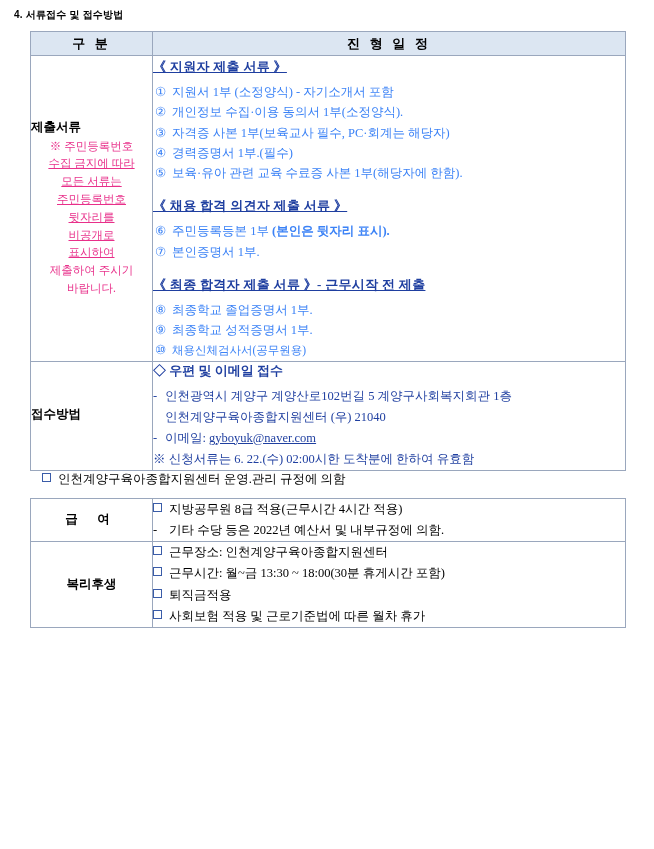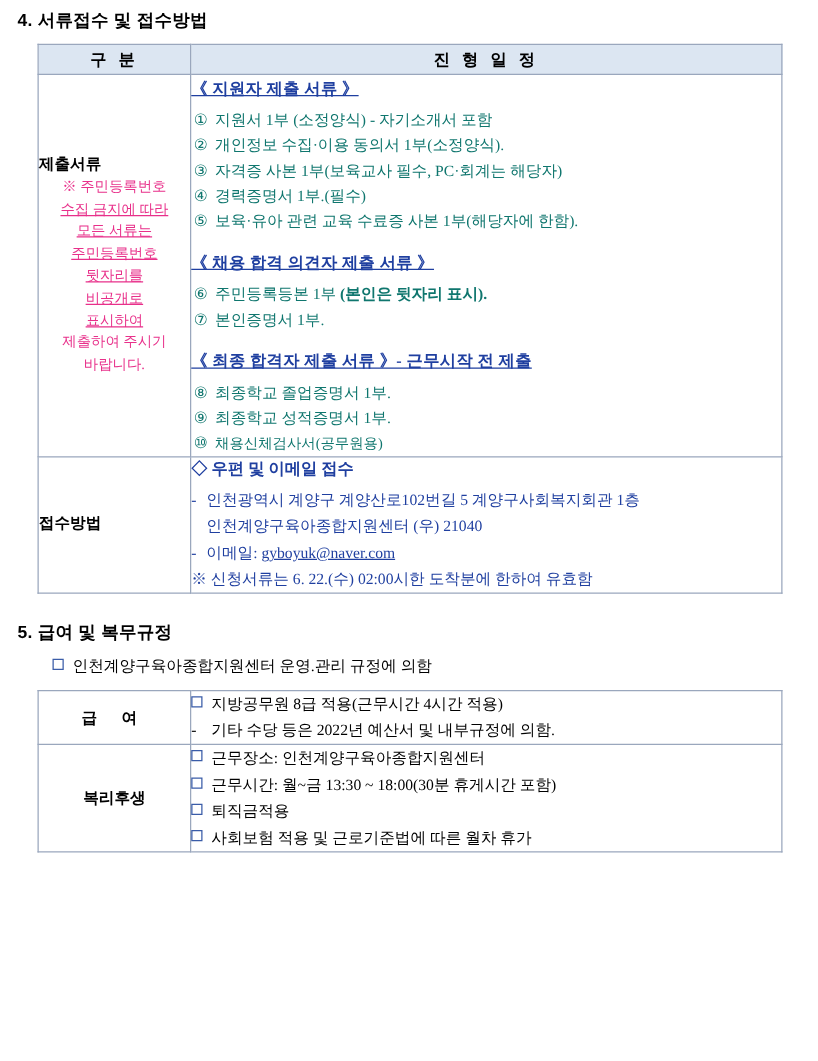--- a/index.html
+++ b/index.html
@@ -10,21 +10,21 @@
     background: #ffffff;
     font-family: "Liberation Serif", serif;
     color: #000000;
     font-size: 12.5px;
   }
   .page { width: 654px; position: relative; padding: 0; }
 
   .sec-title {
     font-family: "Liberation Sans", sans-serif;
     font-weight: bold;
-    font-size: 14px;
+    font-size: 10px;
     letter-spacing: 0.2px;
   }
   #s4-title { margin: 8px 0 9px 14px; }
   #s5-title { margin: 22px 0 10px 14px; }
 
   table.doc {
     border-collapse: collapse;
     margin-left: 30px;
     width: 596px;
     table-layout: fixed;
@@ -67,21 +67,21 @@
   .grp-title {
     color: #1f3fa0;
     font-weight: bold;
     text-decoration: underline;
     font-size: 13px;
     margin: 2px 0 6px 0;
     letter-spacing: 0.3px;
   }
   .grp-title.second { margin-top: 14px; }
   .item {
-    color: #0f766e;
+    color: #3b82f6;
     font-size: 12.5px;
     line-height: 1.62;
     padding-left: 2px;
     white-space: nowrap;
   }
   .item .num { display: inline-block; width: 17px; }
   .item b { font-weight: bold; }
   .small { font-size: 11.5px; margin-top: 40px; }
 
   .recv-head {
@@ -183,21 +183,20 @@
         <div class="recv-head">◇  우편 및 이메일 접수</div>
         <div class="recv-line"><span class="dash">-</span><span>인천광역시 계양구 계양산로102번길 5 계양구사회복지회관 1층</span></div>
         <div class="recv-line"><span class="ind"></span><span>인천계양구육아종합지원센터  (우) 21040</span></div>
         <div class="recv-line"><span class="dash">-</span><span>이메일: </span><span class="mail">gyboyuk@naver.com</span></div>
         <div class="recv-line"><span>※  신청서류는 6. 22.(수) 02:00시한 도착분에 한하여 유효함</span></div>
       </td>
     </tr>
   </tbody>
     </table>
 
-  <div class="sec-title" id="s5-title">5. 급여 및 복무규정</div>
 
   <div class="s5-note">
     <span class="box"></span><span>인천계양구육아종합지원센터 운영.관리 규정에 의함</span>
   </div>
 
   <table class="doc">
     <tbody>
         <tr>
       <td class="col-label lbl-center"><span class="sp">급    여</span></td>
       <td class="cell-pad2">

